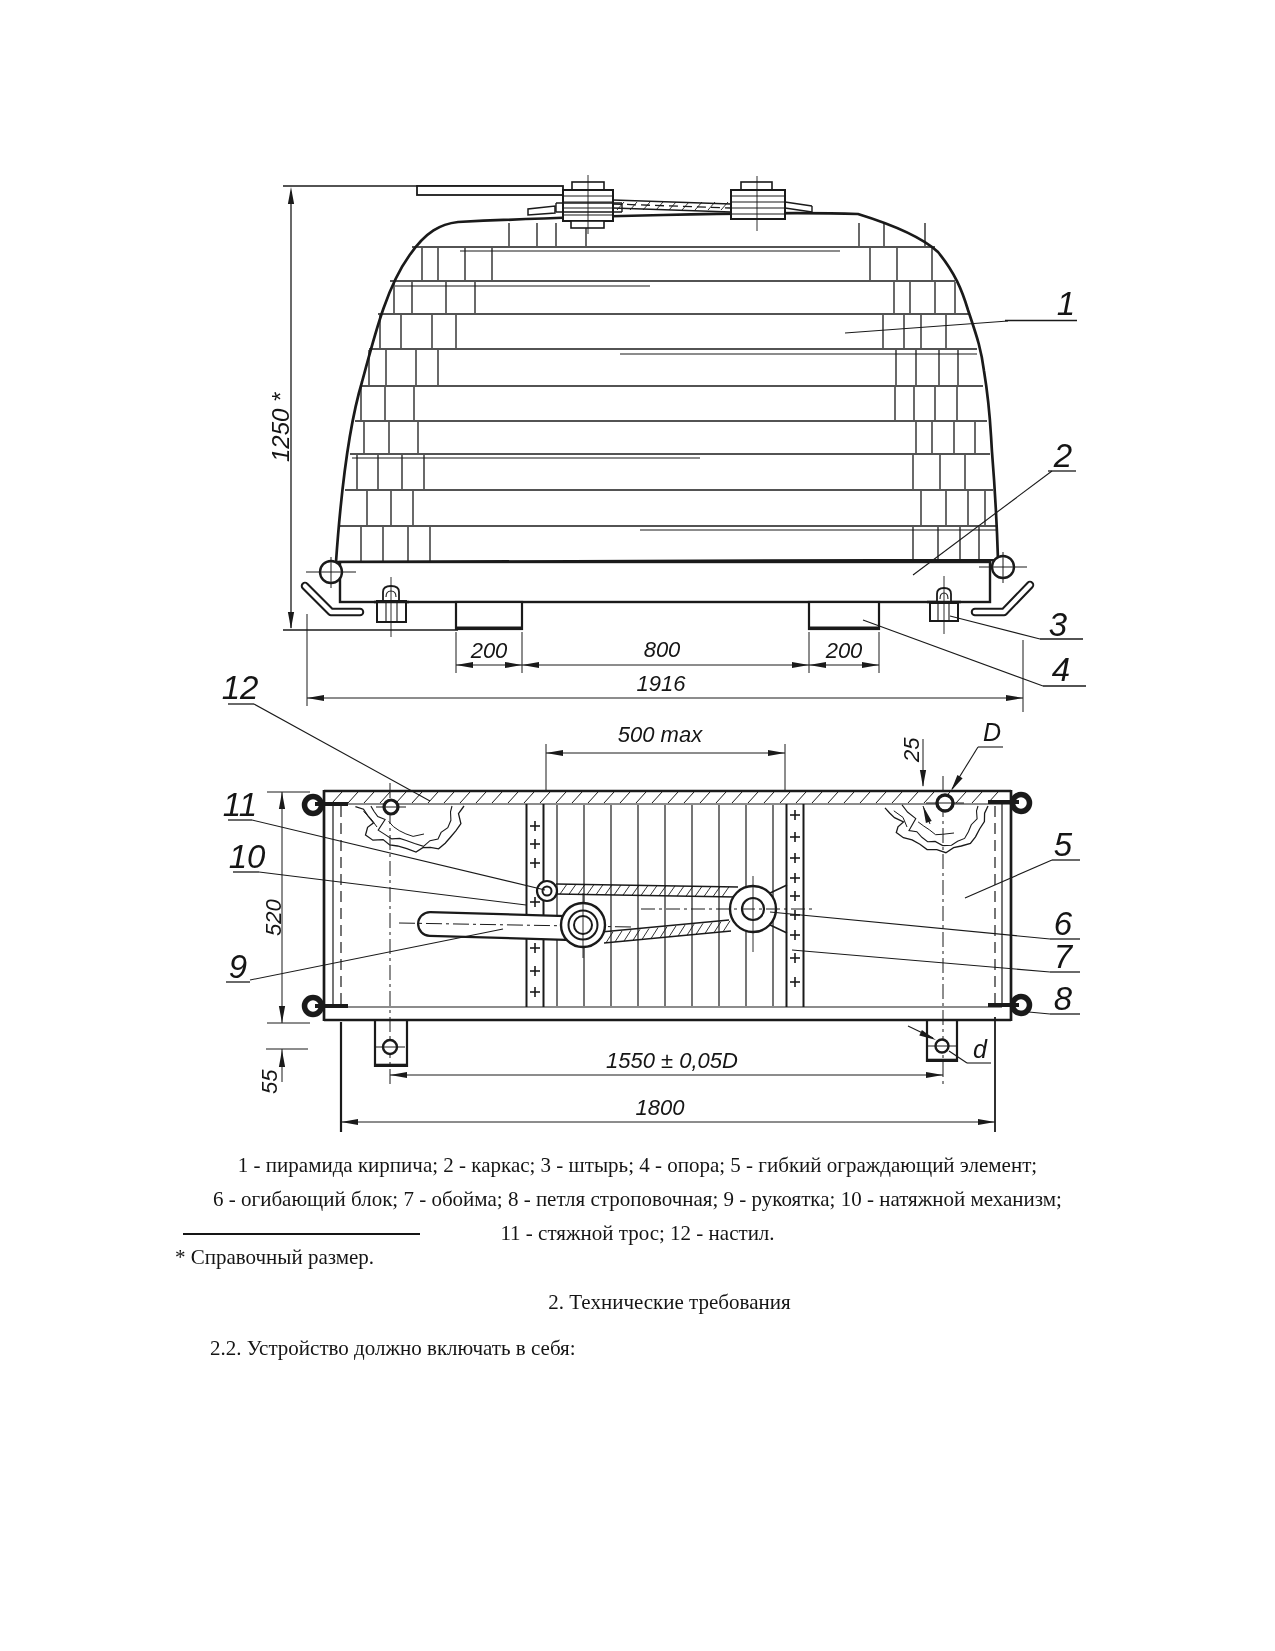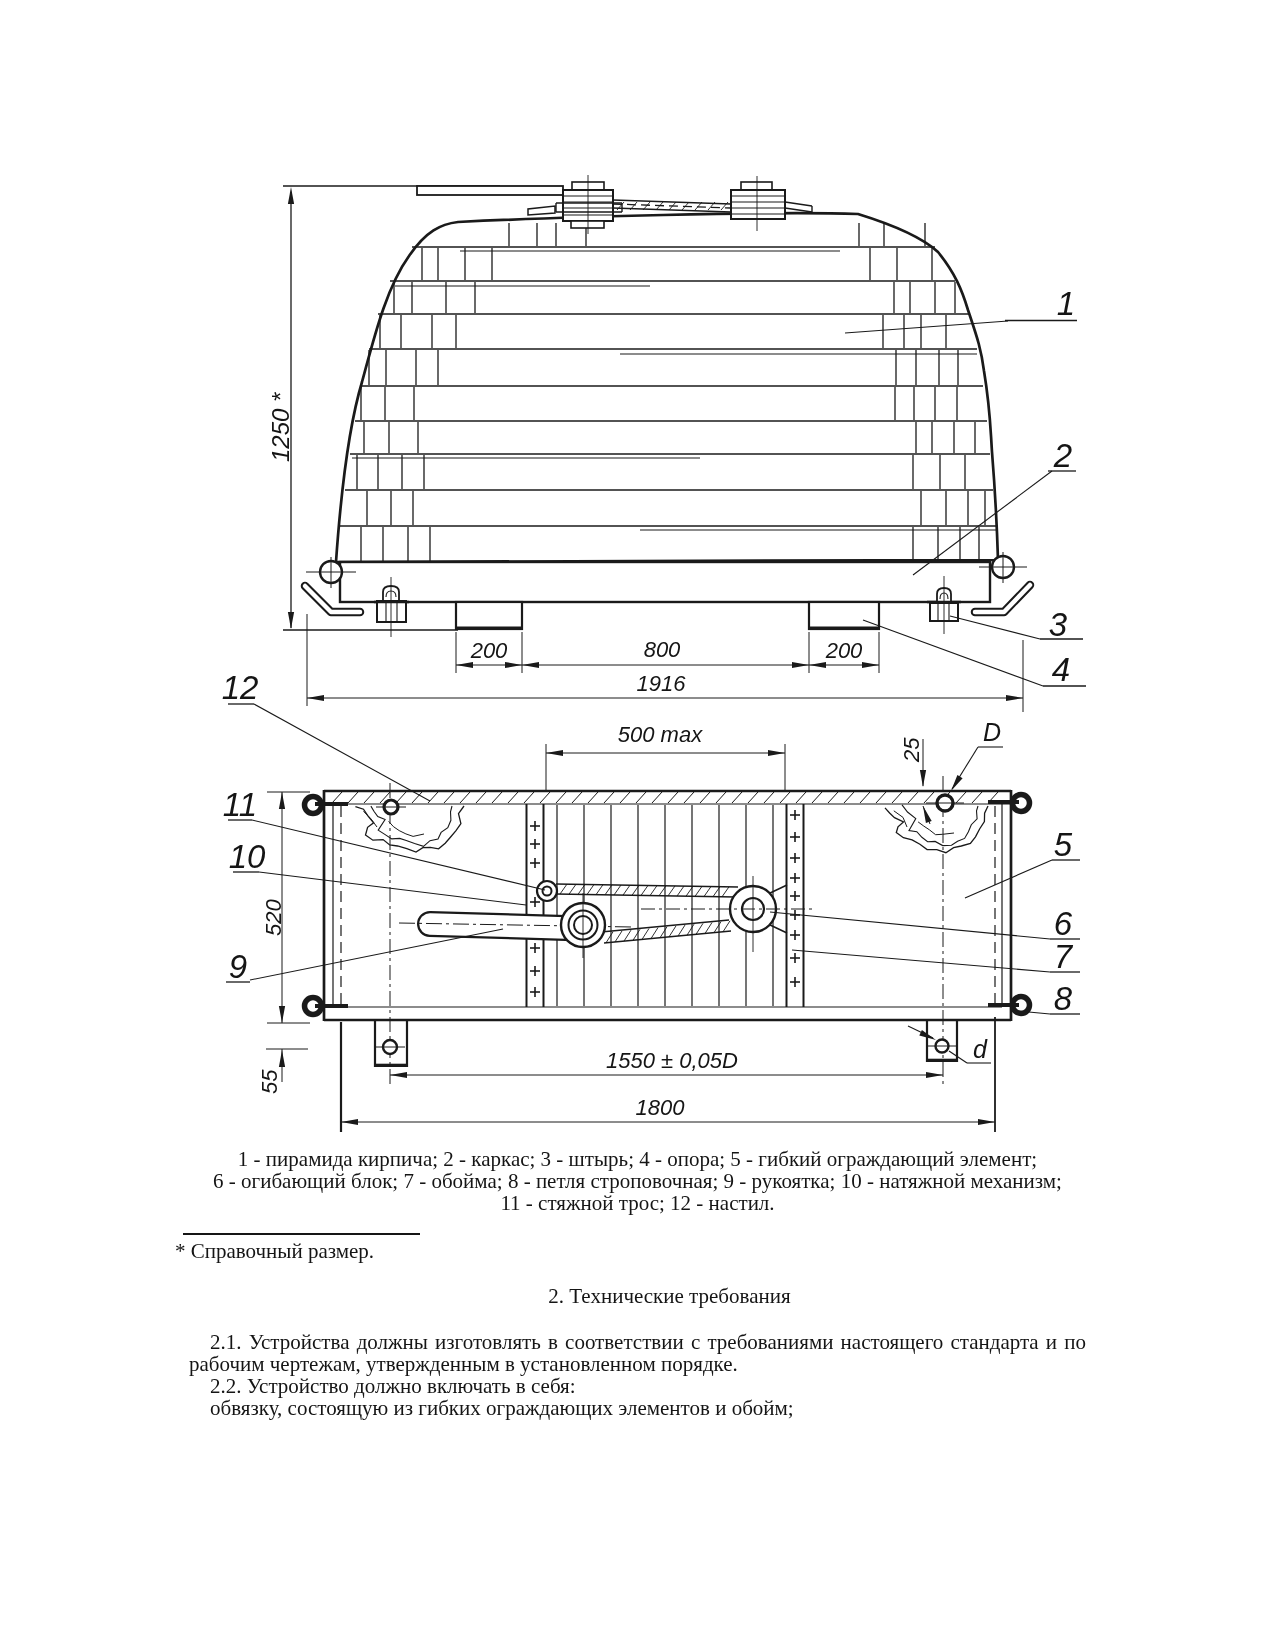--- a/index.html
+++ b/index.html
@@ -1,19 +1,19 @@
 <!DOCTYPE html>
 <html><head>
 <meta charset="utf-8">
 <style>
   html,body { margin:0; padding:0; }
   body { width:1275px; height:1651px; background:#ffffff; position:relative;
          font-family:"Liberation Serif", serif; color:#151515; }
   .abs { position:absolute; }
-  .txt { font-size:21px; line-height:22px; }
+  .txt { font-size:21px; line-height:34px; }
 </style>
 </head>
 <body>
 <svg class="abs" style="left:0;top:0" width="1275" height="1651" viewBox="0 0 1275 1651">
 <path d="M336,562 C340,505 347,432 362,382 C374,338 386,288 409,256 C426,231 441,224 458,222 C560,217 770,211 858,214 C900,227 924,239 938,252 C955,273 962,290 968,310 C977,337 981,348 984,371 C990,407 990,421 992,452 C995,489 997,528 998,560 L336,562 Z" fill="white" stroke="#1a1a1a" stroke-width="2.7"></path>
 <line x1="412" y1="247" x2="935" y2="247" stroke="#1a1a1a" stroke-width="1.7" stroke-linecap="butt"></line>
 <line x1="390" y1="281" x2="955" y2="281" stroke="#1a1a1a" stroke-width="1.7" stroke-linecap="butt"></line>
 <line x1="378" y1="314" x2="969" y2="314" stroke="#1a1a1a" stroke-width="1.7" stroke-linecap="butt"></line>
 <line x1="369" y1="349" x2="977" y2="349" stroke="#1a1a1a" stroke-width="1.7" stroke-linecap="butt"></line>
 <line x1="361" y1="386" x2="983" y2="386" stroke="#1a1a1a" stroke-width="1.7" stroke-linecap="butt"></line>
@@ -451,16 +451,14 @@
 </svg>
 <div class="abs txt" style="left:0; top:1148px; width:1275px; text-align:center;">
 1 - пирамида кирпича; 2 - каркас; 3 - штырь; 4 - опора; 5 - гибкий ограждающий элемент;<br>
 6 - огибающий блок; 7 - обойма; 8 - петля строповочная; 9 - рукоятка; 10 - натяжной механизм;<br>
 11 - стяжной трос; 12 - настил.
 </div>
 <div class="abs" style="left:183px; top:1233px; width:237px; border-top:2px solid #151515;"></div>
 <div class="abs txt" style="left:175px; top:1240px;">* Справочный размер.</div>
 <div class="abs txt" style="left:0; top:1285px; width:1275px; text-align:center; font-weight:normal;padding-left:32px;">2. Технические требования</div>
 <div class="abs txt" style="left:189px; top:1331px; width:897px; text-align:justify;">
-<p style="margin:0; text-indent:21px;">2.1. Устройства должны изготовлять в соответствии с требованиями настоящего стандарта и по рабочим чертежам, утвержденным в установленном порядке.</p>
 <p style="margin:0; text-indent:21px;">2.2. Устройство должно включать в себя:</p>
-<p style="margin:0; text-indent:21px;">обвязку, состоящую из гибких ограждающих элементов и обойм;</p>
 </div>
 
 </body></html>

